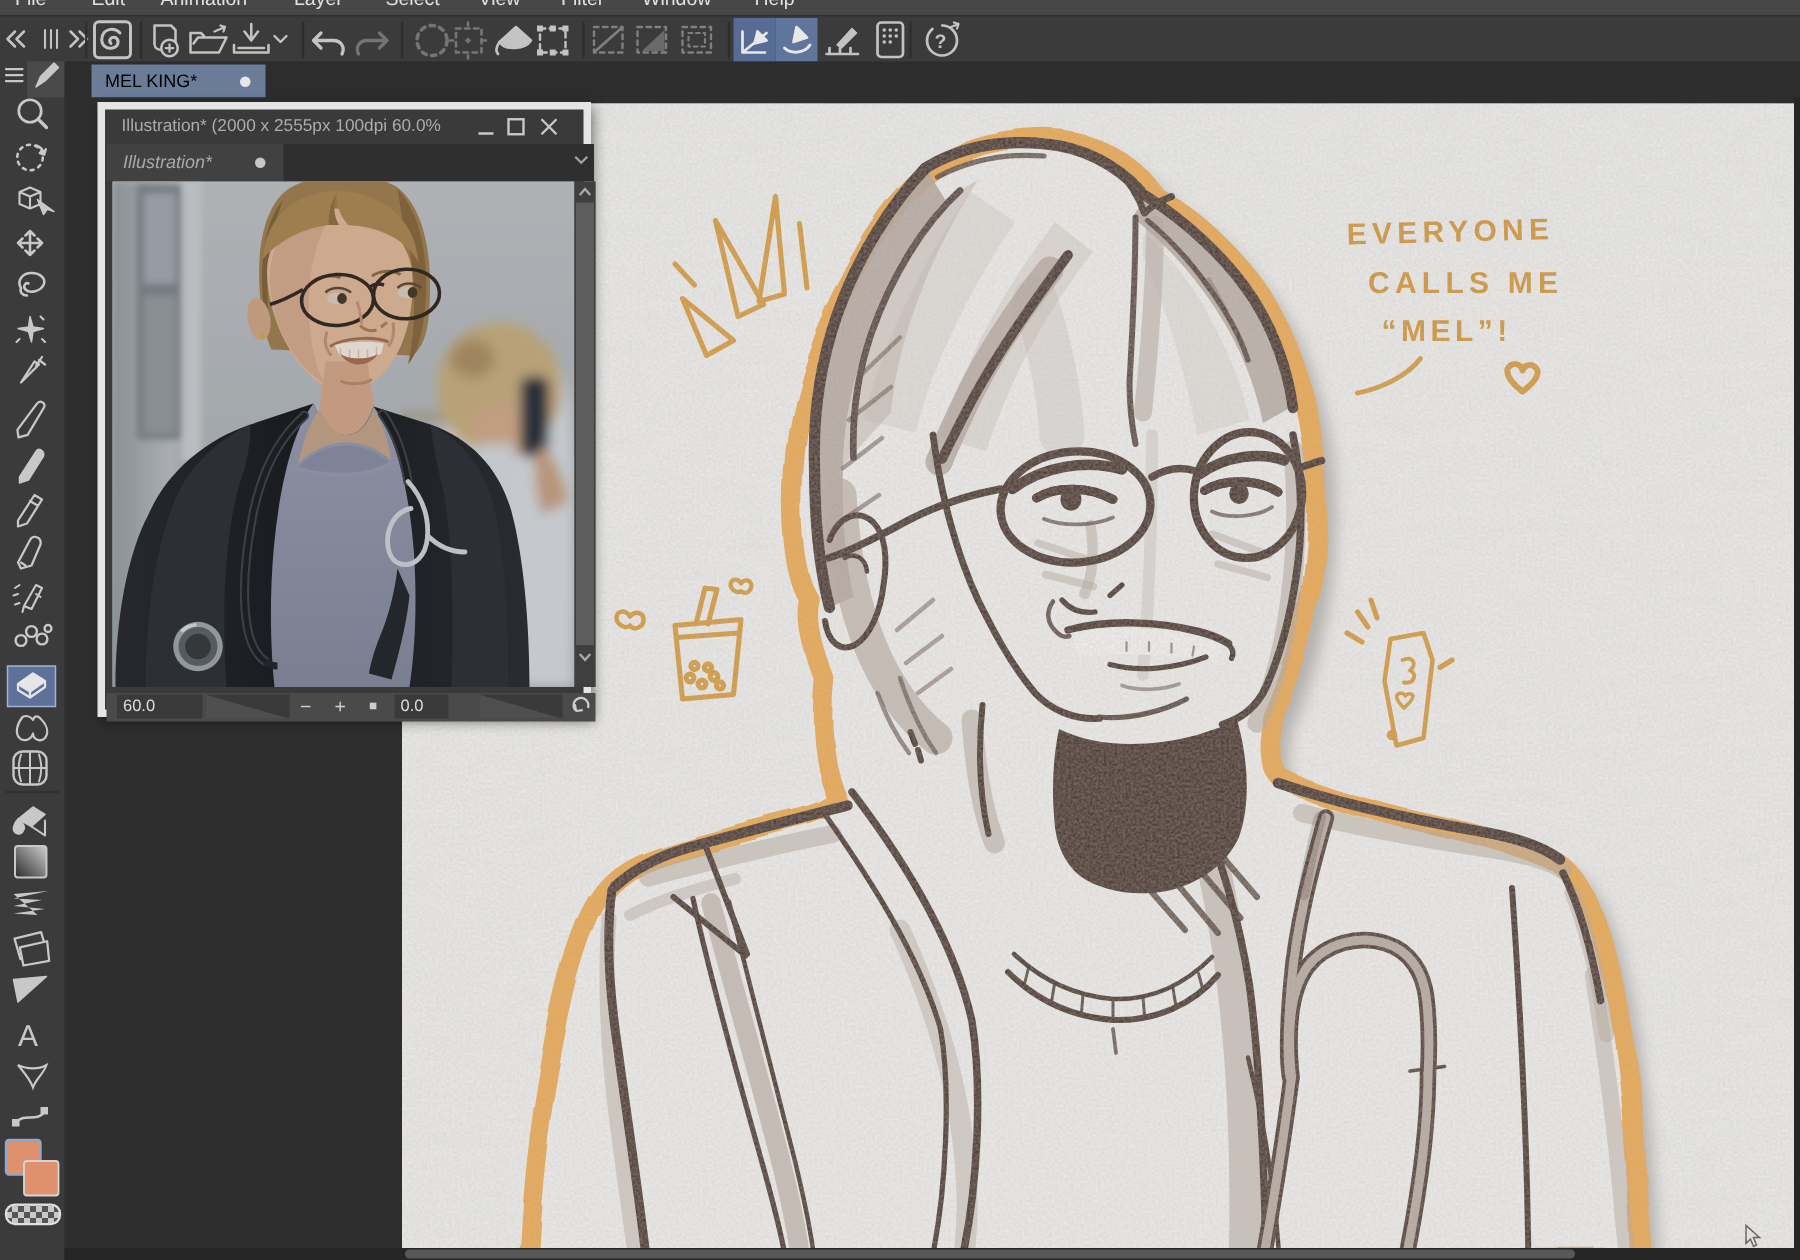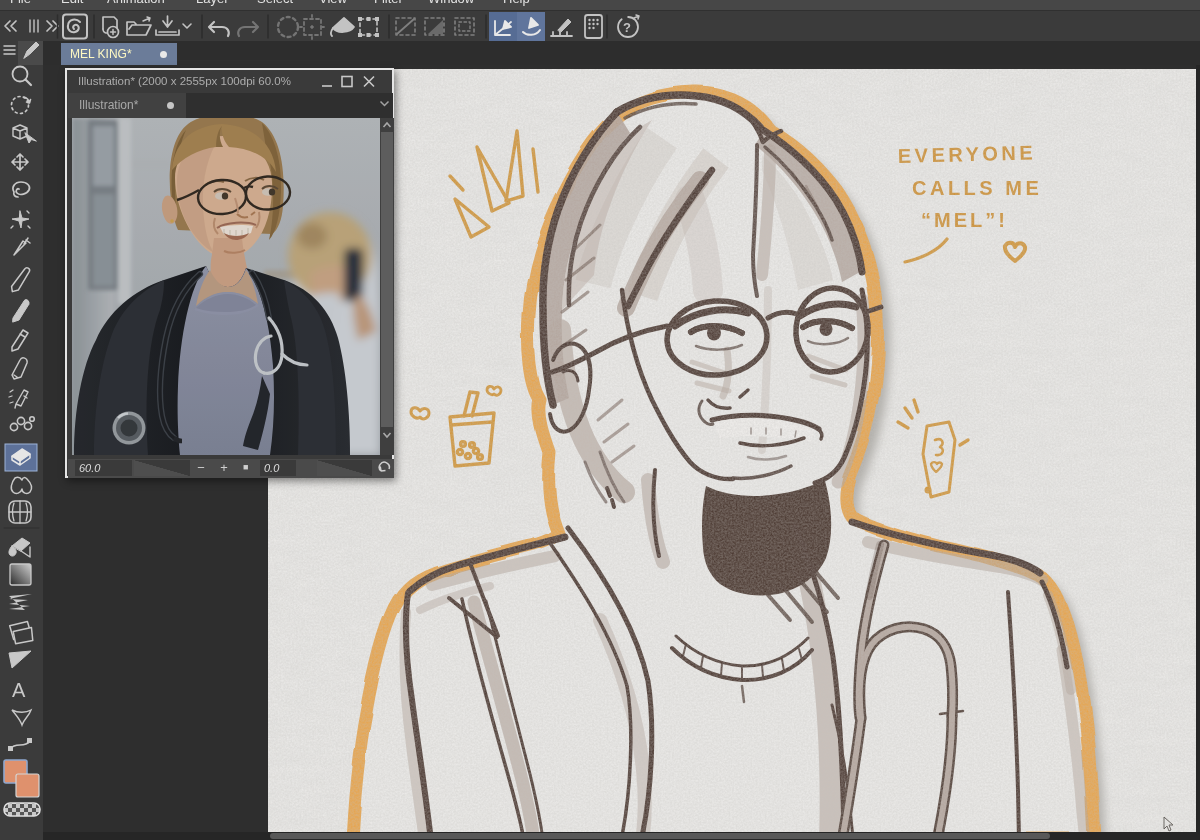--- a/index.html
+++ b/index.html
@@ -1,36 +1,36 @@
 <!DOCTYPE html>
 <html><head><meta charset="utf-8"><style>
 html,body{margin:0;padding:0;background:#2e2e2e;width:1200px;height:840px;overflow:hidden;
 font-family:"Liberation Sans",sans-serif;}
 #app{position:relative;width:1200px;height:840px;background:#2e2e2e;}
 #menubar{position:absolute;left:0;top:0;width:1200px;height:10px;background:#474747;overflow:hidden;}
 #menubar span{position:absolute;top:-9px;font-size:13px;color:#e2e2e2;}
 #toolbar{position:absolute;left:0;top:10px;width:1200px;height:31px;background:#3b3b3b;border-top:1px solid #303030;}
 #tabbar{position:absolute;left:43px;top:41px;width:1157px;height:24px;background:#2d2d2d;}
-.tab{position:absolute;left:18px;top:2px;width:116px;height:22px;background:#6b7c99;color:#fef9c3;font-size:12px;line-height:22px;padding-left:9px;box-sizing:border-box;}
+.tab{position:absolute;left:18px;top:2px;width:116px;height:22px;background:#6b7c99;color:#000000;font-size:12px;line-height:22px;padding-left:9px;box-sizing:border-box;}
 .tab .dot{position:absolute;right:10px;top:8px;width:7px;height:7px;border-radius:50%;background:#e8e8e8;}
 #toolcol{position:absolute;left:0;top:41px;width:43px;height:799px;background:#3b3b3b;}
 #docarea{position:absolute;left:43px;top:65px;width:1157px;height:775px;background:#2e2e2e;}
 #paper{position:absolute;left:225px;top:4px;width:932px;height:763px;background:#e9e8e6;}
 #hscroll{position:absolute;left:0px;bottom:0px;width:1157px;height:8px;background:#262626;}
 #hthumb{position:absolute;left:227px;top:1px;width:780px;height:6px;background:#585858;border-radius:3px;}
-#refwin{position:absolute;left:65px;top:68px;width:329px;height:410px;background:#3a3a3a;border:2px solid #e5e5e5;box-sizing:border-box;box-shadow:2px 3px 8px rgba(0,0,0,0.45);}
+#refwin{position:absolute;left:65px;top:68px;width:329px;height:410px;background:#3a3a3a;border:5px solid #e5e5e5;box-sizing:border-box;box-shadow:2px 3px 8px rgba(0,0,0,0.45);}
 #wtitle{position:absolute;left:0;top:0;width:100%;height:23px;color:#acacac;font-size:11.5px;line-height:23px;padding-left:11px;box-sizing:border-box;white-space:nowrap;overflow:hidden;}
 #wbtns{position:absolute;right:6px;top:4px;width:66px;height:15px;}
 #wtabrow{position:absolute;left:1px;top:23px;width:325px;height:25px;background:#2f2f2f;}
-#wtab{position:absolute;left:0;top:0;width:118px;height:25px;background:#414141;color:#a9a9a9;font-size:12px;line-height:25px;padding-left:11px;box-sizing:border-box;}
+#wtab{position:absolute;left:0;top:0;width:118px;height:25px;background:#414141;color:#a9a9a9;font-size:12px;line-height:25px;padding-left:11px;box-sizing:border-box;font-style:italic;}
 #wtab .dot{position:absolute;right:12px;top:9px;width:7px;height:7px;border-radius:50%;background:#c6c6c6;}
 #wchev{position:absolute;right:3px;top:5px;color:#999;font-size:12px;}
 #photo{position:absolute;left:5px;top:48px;width:308px;height:337px;background:#a9adb2;}
 #vscroll{position:absolute;left:313px;top:48px;width:14px;height:337px;background:#3f3f3f;}
-#wbottom{position:absolute;left:1px;top:389px;width:326px;height:19px;background:#4a4a4a;font-style:italic;}
+#wbottom{position:absolute;left:1px;top:389px;width:326px;height:19px;background:#4a4a4a;}
 .wbox{position:absolute;top:1px;height:16px;background:#3a3a3a;color:#dcdcdc;font-size:11px;line-height:16px;padding-left:4px;box-sizing:border-box;}
 .wslide{position:absolute;top:1px;height:16px;background:#3a3a3a;}
 .wslide i{position:absolute;left:0;top:0;height:100%;width:100%;background:linear-gradient(to top right,#4e4e4e 49%,transparent 50%);display:block;}
 .wsym{position:absolute;top:0px;color:#cfcfcf;font-size:13px;line-height:17px;}
 svg{display:block;}
 </style></head>
 <body>
 <div id="app">
 <div id="menubar">
 <span style="left:10px">File</span>

